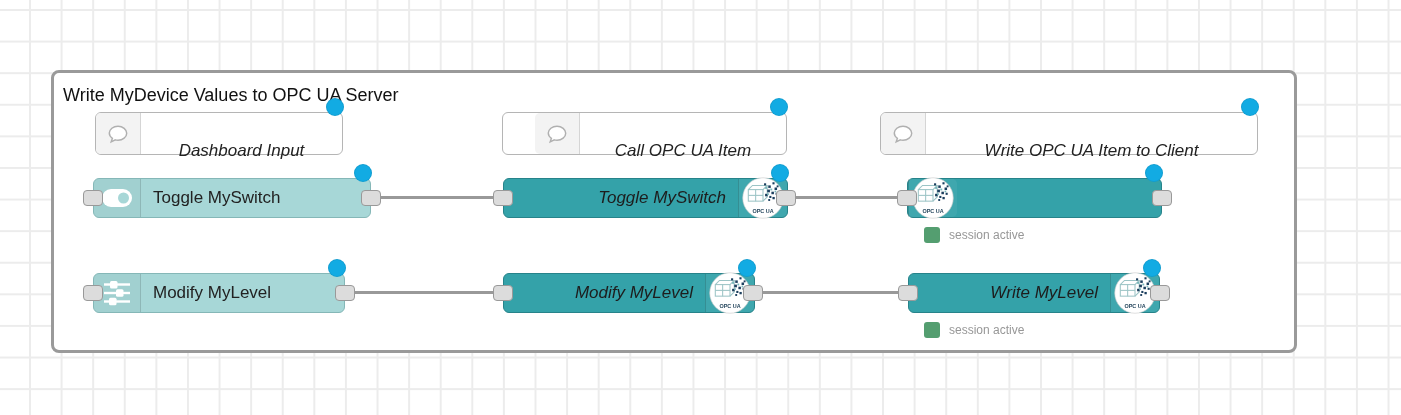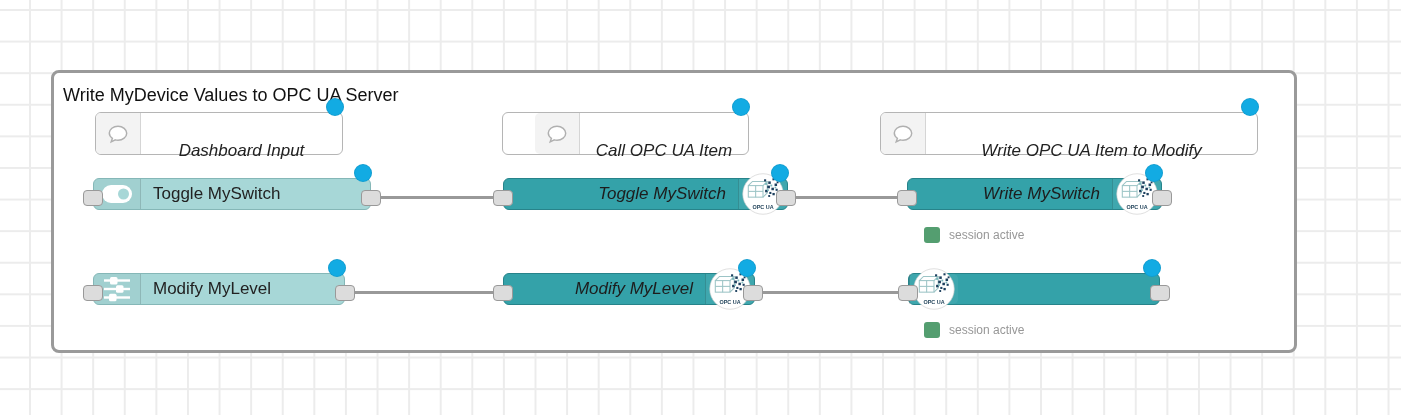--- a/index.html
+++ b/index.html
@@ -20,21 +20,21 @@
     position:absolute;left:51px;top:70px;width:1246px;height:283px;
     background:#fff;border:3px solid #9a9a9a;border-radius:8px;
     box-sizing:border-box;
   }
   .group-title{
     position:absolute;left:9px;top:12px;
     font-size:18px;color:#111;white-space:nowrap;
   }
   
   .node{
-    position:absolute;height:32px;box-sizing:border-box;border-radius:6px;
+    position:absolute;height:40px;box-sizing:border-box;border-radius:6px;
     display:flex;align-items:center;
   }
   .node-label{
     font-size:17px;color:#222;white-space:nowrap;flex:1;
   }
   
   .node.comment{
     background:#fff;border:1.5px solid #b5b5b5;height:43px;
   }
   .comment .icon-box{
@@ -109,37 +109,37 @@
   <div class="node comment" style="left:95px;top:112px;width:248px;">
     <div class="icon-box">
       <svg width="22" height="22" viewBox="0 0 24 24">
         <path d="M12 3.5C6.8 3.5 2.5 6.9 2.5 11c0 2.3 1.3 4.3 3.4 5.7L4.6 20.5l4.5-2.1c.9.2 1.9.3 2.9.3 5.2 0 9.5-3.4 9.5-7.5S17.2 3.5 12 3.5z" fill="#fff" stroke="#b0b0b0" stroke-width="1.6"></path>
       </svg>
     </div>
     <div class="node-label">Dashboard Input</div>
     <div class="change-dot"></div>
   </div>
 
-  <div class="node comment" style="left:502px;top:112px;width:247px;padding-left:32px;">
+  <div class="node comment" style="left:502px;top:112px;width:285px;padding-left:32px;">
     <div class="icon-box">
       <svg width="22" height="22" viewBox="0 0 24 24">
         <path d="M12 3.5C6.8 3.5 2.5 6.9 2.5 11c0 2.3 1.3 4.3 3.4 5.7L4.6 20.5l4.5-2.1c.9.2 1.9.3 2.9.3 5.2 0 9.5-3.4 9.5-7.5S17.2 3.5 12 3.5z" fill="#fff" stroke="#b0b0b0" stroke-width="1.6"></path>
       </svg>
     </div>
     <div class="node-label">Call OPC UA Item</div>
     <div class="change-dot"></div>
   </div>
 
   <div class="node comment" style="left:880px;top:112px;width:378px;">
     <div class="icon-box">
       <svg width="22" height="22" viewBox="0 0 24 24">
         <path d="M12 3.5C6.8 3.5 2.5 6.9 2.5 11c0 2.3 1.3 4.3 3.4 5.7L4.6 20.5l4.5-2.1c.9.2 1.9.3 2.9.3 5.2 0 9.5-3.4 9.5-7.5S17.2 3.5 12 3.5z" fill="#fff" stroke="#b0b0b0" stroke-width="1.6"></path>
       </svg>
     </div>
-    <div class="node-label">Write OPC UA Item to Modify</div>
+    <div class="node-label">Write OPC UA Item to Client</div>
     <div class="change-dot"></div>
   </div>
 
   <div class="node dashboard" style="left:93px;top:178px;width:278px;">
     <div class="icon-box">
       <svg width="32" height="20" viewBox="0 0 32 20">
         <rect x="1" y="1" width="30" height="18" rx="9" fill="#fff"></rect>
         <circle cx="22.5" cy="10" r="5.5" fill="#a7d7d7"></circle>
       </svg>
     </div>
@@ -178,21 +178,20 @@
           <rect x="31" y="13" width="1.6" height="1.6"></rect>
             <rect x="24" y="15.5" width="1.6" height="1.6"></rect>
         </g>
         <text x="20" y="34.5" text-anchor="middle" font-size="5.2" font-weight="bold" fill="#24455c">OPC UA</text>
       </svg>
     </div>
     <div class="change-dot"></div>
   </div>
 
   <div class="node opcua" style="left:907px;top:178px;width:255px;">
-    <div class="node-label">Write MySwitch</div>
     <div class="icon-box">
       <svg class="badge-circle" width="42" height="42" viewBox="0 0 40 40">
         <circle cx="20" cy="20" r="19.3" fill="#fff" stroke="#ccc" stroke-width="0.6"></circle>
         <g stroke="#9cc4c6" stroke-width="1" fill="none">
           <rect x="6" y="12" width="14" height="11"></rect>
           <path d="M6 12 L10 8 L24 8 L20 12 M24 8 L24 19 L20 23"></path>
           <line x1="6" y1="17.5" x2="20" y2="17.5"></line>
           <line x1="13" y1="12" x2="13" y2="23"></line>
         </g>
         <g fill="#1c3f5e">
@@ -276,20 +275,21 @@
           <rect x="31" y="13" width="1.6" height="1.6"></rect>
             <rect x="24" y="15.5" width="1.6" height="1.6"></rect>
         </g>
         <text x="20" y="34.5" text-anchor="middle" font-size="5.2" font-weight="bold" fill="#24455c">OPC UA</text>
       </svg>
     </div>
     <div class="change-dot"></div>
   </div>
 
   <div class="node opcua" style="left:908px;top:273px;width:252px;">
+    <div class="node-label">Write MyLevel</div>
     <div class="icon-box">
       <svg class="badge-circle" width="42" height="42" viewBox="0 0 40 40">
         <circle cx="20" cy="20" r="19.3" fill="#fff" stroke="#ccc" stroke-width="0.6"></circle>
         <g stroke="#9cc4c6" stroke-width="1" fill="none">
           <rect x="6" y="12" width="14" height="11"></rect>
           <path d="M6 12 L10 8 L24 8 L20 12 M24 8 L24 19 L20 23"></path>
           <line x1="6" y1="17.5" x2="20" y2="17.5"></line>
           <line x1="13" y1="12" x2="13" y2="23"></line>
         </g>
         <g fill="#1c3f5e">

